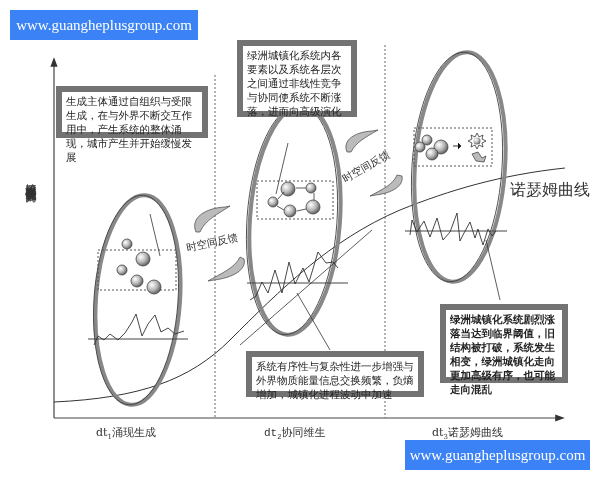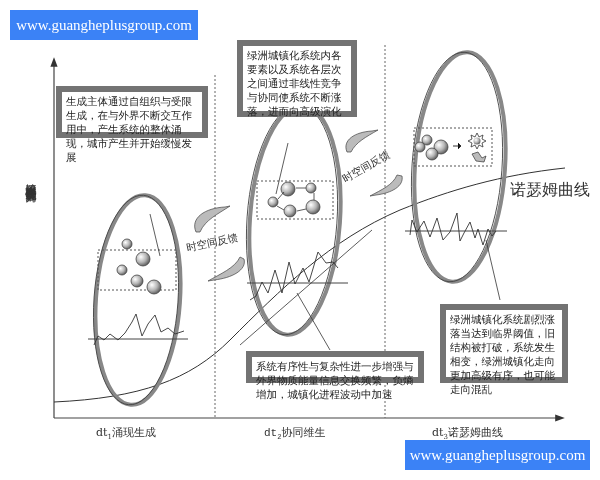--- a/index.html
+++ b/index.html
@@ -103,22 +103,22 @@
 
 <div class="ylabel">城镇化率不断增长系统复杂性升高</div>
 
 <div class="feedback" style="left:186px;top:236px;transform:rotate(-12deg);">时空间反馈</div>
 <div class="feedback" style="left:340px;top:160px;transform:rotate(-30deg);">时空间反馈</div>
 
 <div class="curve-label">诺瑟姆曲线</div>
 
 <div class="box" style="left:56px;top:86px;width:152px;height:52px;">生成主体通过自组织与受限生成，在与外界不断交互作用中，产生系统的整体涌现，城市产生并开始缓慢发展</div>
 <div class="box" style="left:237px;top:40px;width:120px;height:77px;">绿洲城镇化系统内各要素以及系统各层次之间通过非线性竞争与协同使系统不断涨落，进而向高级演化</div>
-<div class="box" style="left:246px;top:351px;width:178px;height:32px;">系统有序性与复杂性进一步增强与外界物质能量信息交换频繁，负熵增加，城镇化进程波动中加速</div>
-<div class="box" style="left:440px;top:304px;width:128px;height:79px;">绿洲城镇化系统剧烈涨落当达到临界阈值，旧结构被打破，系统发生相变，绿洲城镇化走向更加高级有序，也可能走向混乱</div>
+<div class="box" style="left:246px;top:351px;width:178px;height:46px;">系统有序性与复杂性进一步增强与外界物质能量信息交换频繁，负熵增加，城镇化进程波动中加速</div>
+<div class="box" style="left:440px;top:304px;width:128px;height:79px;font-weight:bold;">绿洲城镇化系统剧烈涨落当达到临界阈值，旧结构被打破，系统发生相变，绿洲城镇化走向更加高级有序，也可能走向混乱</div>
 
 <div class="xlabel" style="left:96px;">
   <span>dt</span><sub>1</sub><span>涌现生成</span>
 </div>
 <div class="xlabel" style="left:264px;font-family:Liberation Mono, monospace;">
   <span>dt</span><sub>2</sub><span>协同维生</span>
 </div>
 <div class="xlabel" style="left:432px;">
   <span>dt</span><sub>3</sub><span>诺瑟姆曲线</span>
 </div>

